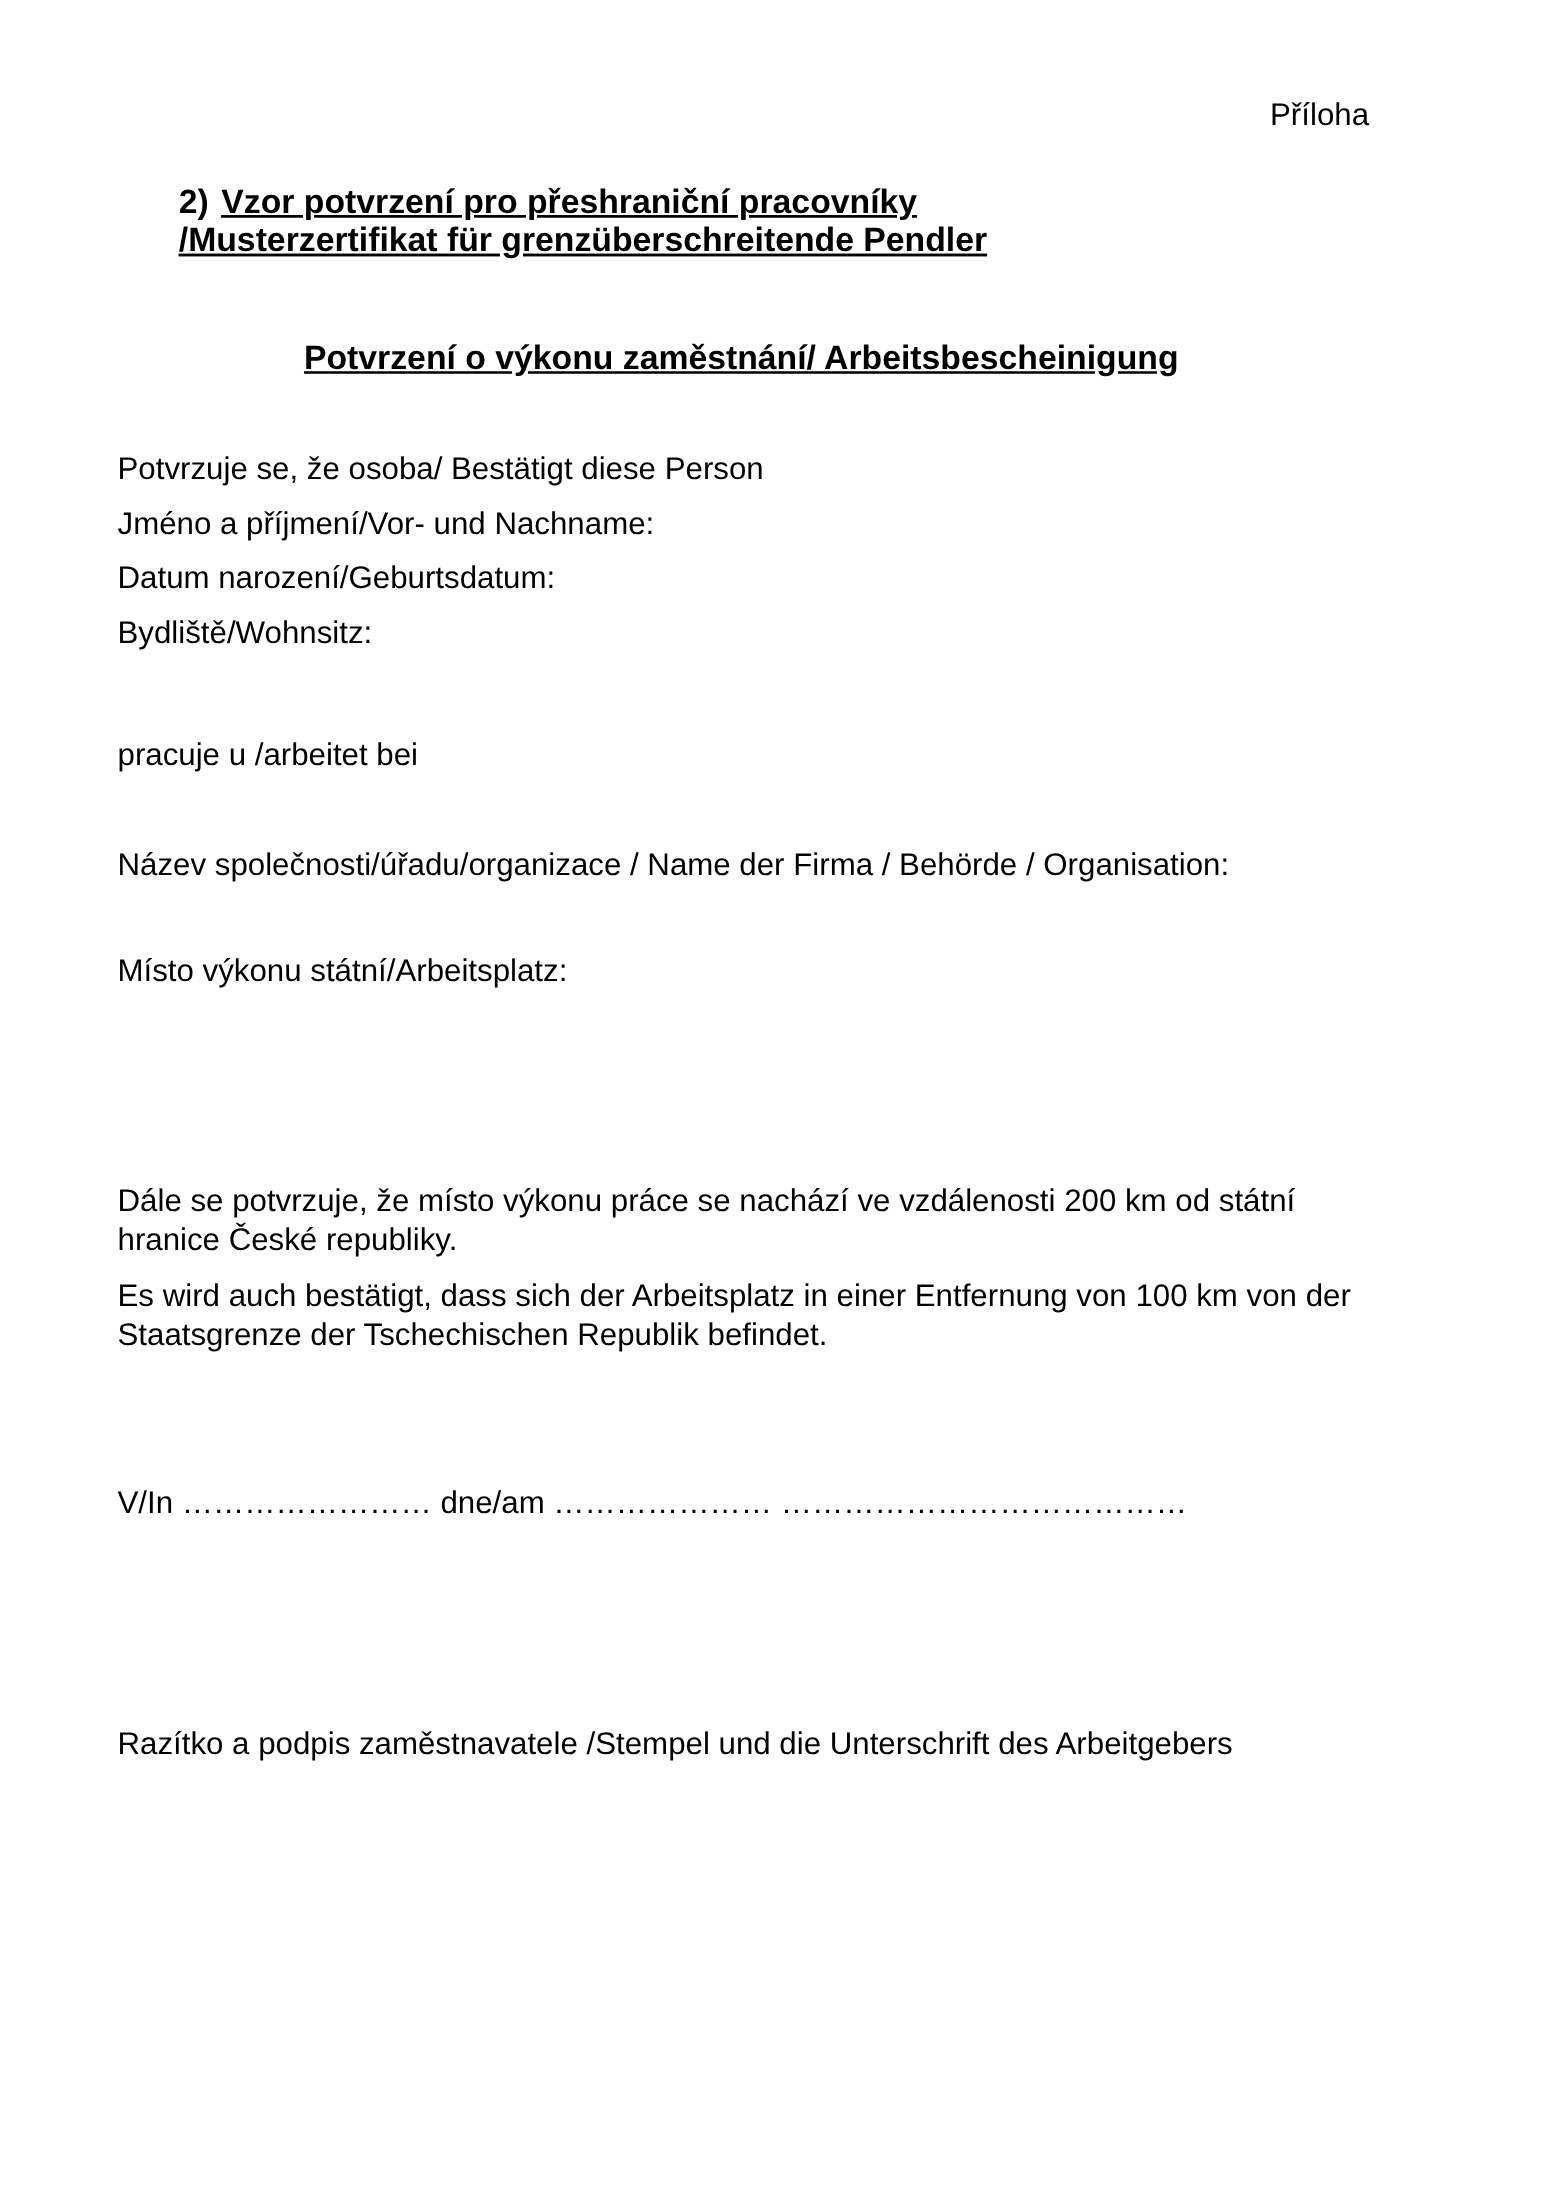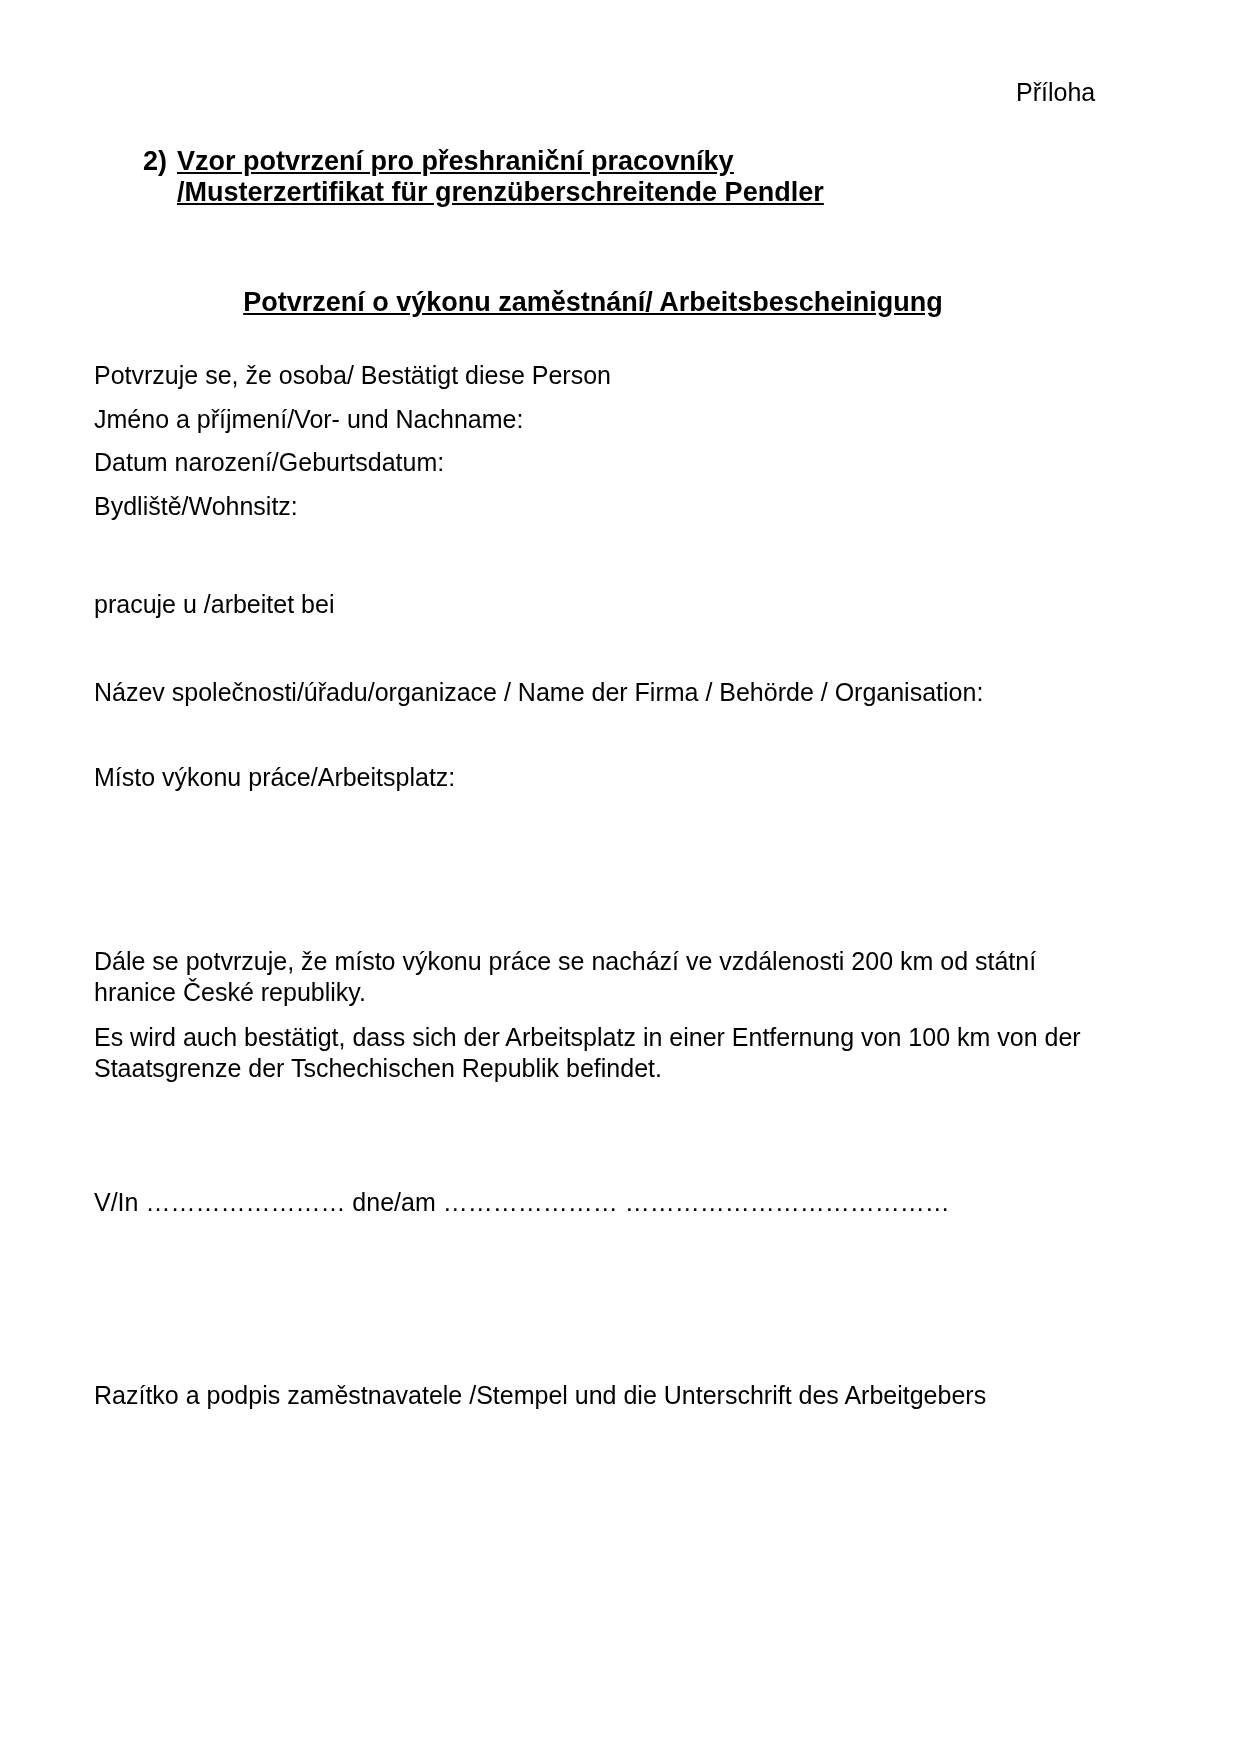--- a/index.html
+++ b/index.html
@@ -32,24 +32,24 @@
     font-weight: bold;
     line-height: 31px;
     white-space: nowrap;
     text-decoration: underline;
   }
   .heading .num {
     display: inline-block;
     width: 34px;
   }
   .heading .u { text-decoration: underline; }
-  .heading .line2 { margin-left: 34px; }
+  .heading .line2 { }
 
   .doc-title {
-    top: 287px;
+    top: 271px;
     left: 93px;
     width: 1000px;
     text-align: center;
     font-size: 27px;
     font-weight: bold;
   }
   .doc-title span { text-decoration: underline; }
 
   .para {
     left: 94px;
@@ -90,21 +90,21 @@
   <div class="abs para p-name">Jméno a příjmení/Vor- und Nachname:</div>
 
   <div class="abs para p-birth">Datum narození/Geburtsdatum:</div>
 
   <div class="abs para p-residence">Bydliště/Wohnsitz:</div>
 
   <div class="abs para p-works">pracuje u /arbeitet bei</div>
 
   <div class="abs para p-company">Název společnosti/úřadu/organizace / Name der Firma / Behörde / Organisation:</div>
 
-  <div class="abs para p-workplace">Místo výkonu práce/Arbeitsplatz:</div>
+  <div class="abs para p-workplace">Místo výkonu státní/Arbeitsplatz:</div>
 
   <div class="abs para p-dist-cs">Dále se potvrzuje, že místo výkonu práce se nachází ve vzdálenosti 200 km od státní hranice České republiky.</div>
 
   <div class="abs para p-dist-de">Es wird auch bestätigt, dass sich der Arbeitsplatz in einer Entfernung von 100 km von der Staatsgrenze der Tschechischen Republik befindet.</div>
 
   <div class="abs para p-placedate">V/In ……………………  dne/am ………………… …………………………………</div>
 
   <div class="abs para p-signature">Razítko a podpis zaměstnavatele /Stempel und die Unterschrift des Arbeitgebers</div>
 
 </div>

